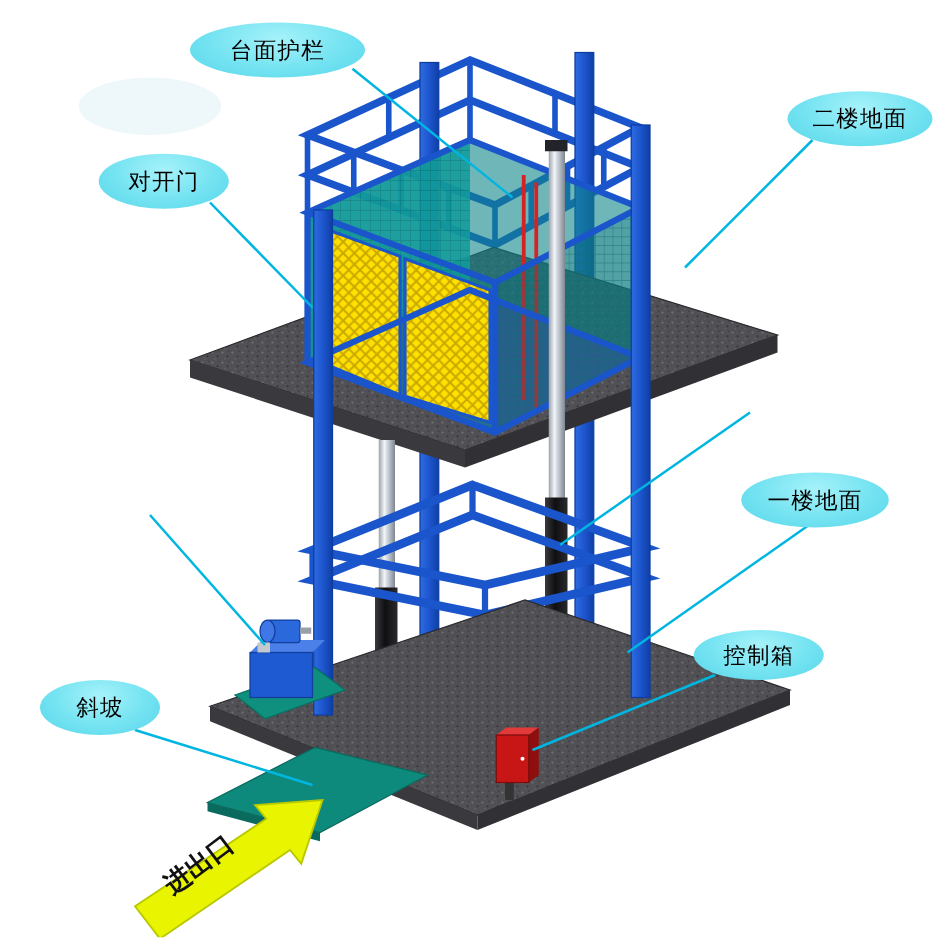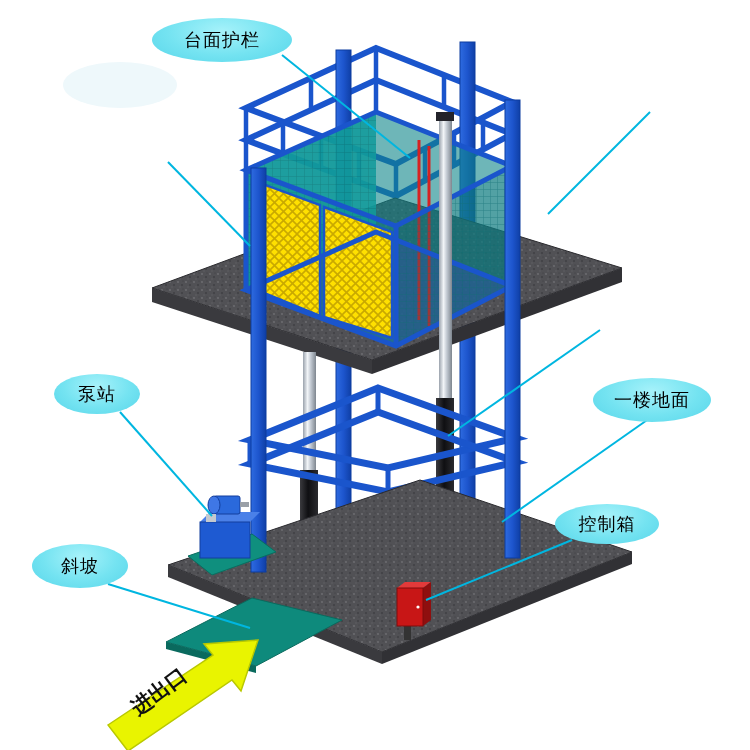--- a/index.html
+++ b/index.html
@@ -180,18 +180,19 @@
     <line x1="168" y1="162" x2="250" y2="246"></line>
     <line x1="600" y1="330" x2="448" y2="436"></line>
     <line x1="120" y1="412" x2="212" y2="516"></line>
     <line x1="650" y1="418" x2="502" y2="522"></line>
     <line x1="572" y1="540" x2="426" y2="600"></line>
     <line x1="108" y1="584" x2="250" y2="628"></line>
   </g>
 </svg>
 
   <div class="callout" style="left:152px;top:18px;width:140px;height:44px">台面护栏</div>
-  <div class="callout" style="left:54px;top:374px;width:86px;height:40px">泵站</div>
+  <div class="callout" style="left:630px;top:73px;width:116px;height:44px">二楼地面</div>
+  <div class="callout" style="left:79px;top:123px;width:104px;height:44px">对开门</div>
   <div class="callout" style="left:593px;top:378px;width:118px;height:44px">一楼地面</div>
   <div class="callout" style="left:555px;top:504px;width:104px;height:40px">控制箱</div>
   <div class="callout" style="left:32px;top:544px;width:96px;height:44px">斜坡</div>
 
 </div>
 
 </body></html>

